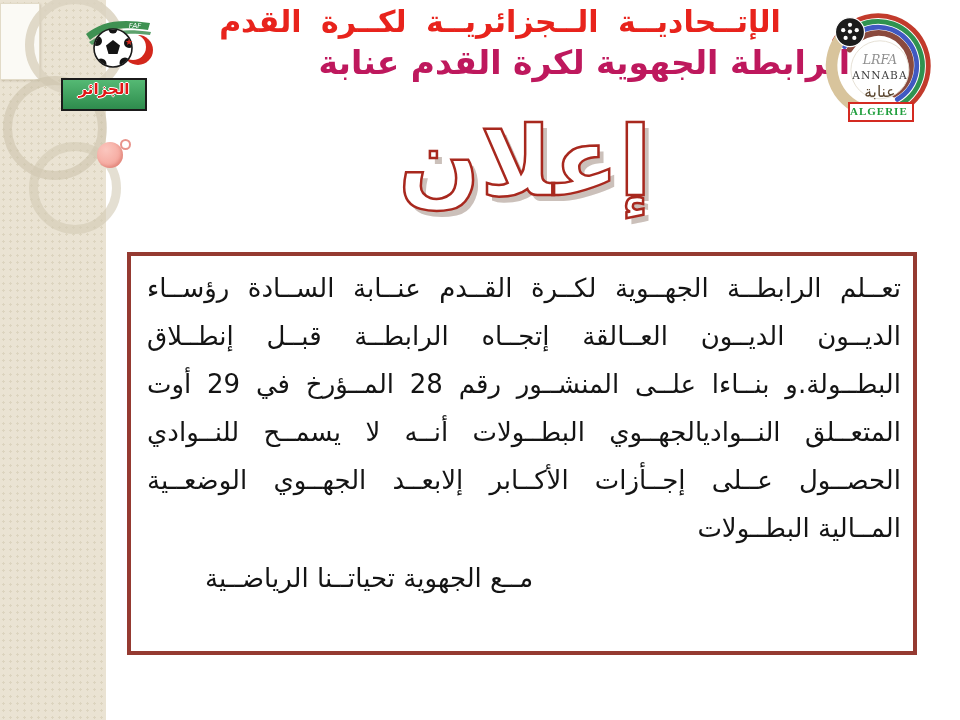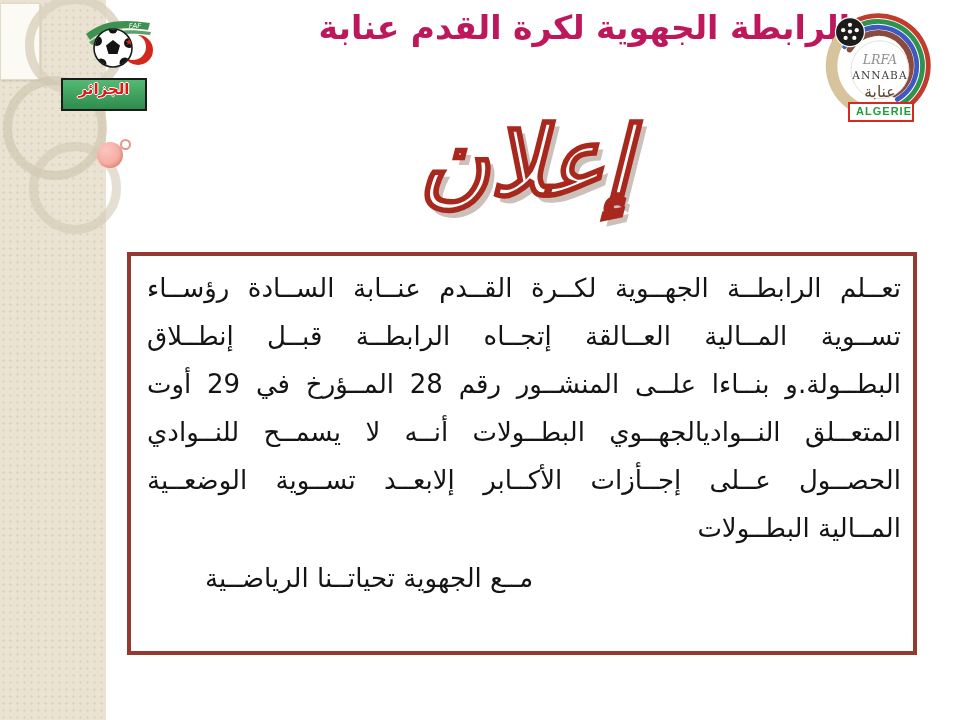--- a/index.html
+++ b/index.html
@@ -42,30 +42,29 @@
   }
   
   .header { position:absolute; left:150px; top:4px; width:700px; text-align:center; direction:rtl; }
   .header .fed    { font-size:30px; font-weight:bold; color:#e8231c; word-spacing:9px; letter-spacing:.5px; }
   .header .league { font-size:33px; font-weight:bold; color:#be185d; margin-top:4px;text-align:right; }
   
   .lrfa-logo { position:absolute; left:820px; top:6px; width:116px; height:116px; }
   .algerie-box {
     position:absolute; left:848px; top:102px; width:66px; height:20px; box-sizing:border-box;
     background:#fff; border:2px solid #d42a21; color:#1f9e3c; font-weight:bold; font-size:11px;
-    text-align:right; line-height:15px; letter-spacing:1px; font-family:Liberation Sans, sans-serif;
+    text-align:left; line-height:15px; letter-spacing:1px; font-family:Liberation Serif, serif;
   }
   
   .big-title {
     position:absolute; left:130px; top:110px; width:790px; text-align:center; direction:rtl;
     font-size:96px; line-height:1.1; font-weight:bold; color:#ffffff;
     -webkit-text-stroke:2.5px #a8281e;
     text-shadow:5px 6px 0 #cbc0ba;
     letter-spacing:2px;
-    font-style:italic;
   }
   
   .announce-box {
     position:absolute; left:127px; top:252px; width:790px; height:403px; box-sizing:border-box;
     border:4px solid #953a31; padding:8px 12px 0 16px; direction:rtl; color:#141414;
     background:#fff;
   }
   .ann-line {
     height:48px; line-height:48px; font-size:26px; overflow:hidden;
     text-align:justify; text-align-last:justify;
@@ -105,20 +104,21 @@
       <circle cx="73" cy="27" r="5"></circle>
       <circle cx="45" cy="48" r="5.5"></circle>
       <circle cx="69" cy="47" r="5.5"></circle>
       <circle cx="57" cy="13" r="4.5"></circle>
     </g>
     <text x="73" y="29" font-size="9" fill="#d3271c" text-anchor="middle">★</text>
   </svg>
   <div class="faf-banner">الجزائر</div>
 
   <div class="header">
+    <div class="fed">الإتــحاديــة الــجزائريــة لكــرة القدم</div>
     <div class="league">الرابطة الجهوية لكرة القدم عنابة</div>
   </div>
 
   <svg class="lrfa-logo" viewBox="0 0 120 120">
     <path d="M15,36 A52,52 0 1 1 86,107" fill="none" stroke="#c23b2c" stroke-width="5" stroke-linecap="round"></path>
     <path d="M20.2,39 A46,46 0 1 1 83,101.8" fill="none" stroke="#2f9350" stroke-width="5" stroke-linecap="round"></path>
     <path d="M25.4,42 A40,40 0 1 1 80,96.6" fill="none" stroke="#4059c2" stroke-width="5" stroke-linecap="round"></path>
     <path d="M30.6,45 A34,34 0 1 1 77,91.4" fill="none" stroke="#8a4a3e" stroke-width="6" stroke-linecap="round"></path>
     <path d="M23.2,31.1 A48,48 0 0 0 39.7,105.5" fill="none" stroke="#d8c49c" stroke-width="12"></path>
     <circle cx="62" cy="66" r="30" fill="#ffffff" stroke="#e5e0d5" stroke-width="1"></circle>
@@ -134,21 +134,21 @@
     <text x="62" y="60" font-size="13" font-style="italic" fill="#8f8f8f" text-anchor="middle" font-family="DejaVu Serif, serif">LRFA</text>
     <text x="62" y="75" font-size="11" fill="#3f3f3f" letter-spacing="1" text-anchor="middle" font-family="DejaVu Serif, serif">ANNABA</text>
     <text x="62" y="94" font-size="16" fill="#5a452e" text-anchor="middle" font-family="DejaVu Sans, sans-serif">عنابة</text>
   </svg>
   <div class="algerie-box">ALGERIE</div>
 
   <div class="big-title">إعلان</div>
 
   <div class="announce-box">
     <div class="ann-line">تعــلم الرابطــة الجهــوية لكــرة القــدم عنــابة الســادة رؤســاء</div>
-    <div class="ann-line">تســوية المــالية العــالقة إتجــاه الرابطــة قبــل إنطــلاق</div>
+    <div class="ann-line">الديــون الديــون العــالقة إتجــاه الرابطــة قبــل إنطــلاق</div>
     <div class="ann-line">البطــولة.و بنــاءا علــى المنشــور رقم 28 المــؤرخ في 29 أوت 2024</div>
     <div class="ann-line">المتعــلق النــواديالجهــوي البطــولات أنــه لا يسمــح للنــوادي</div>
-    <div class="ann-line">الحصــول عــلى إجــأزات الأكــابر إلابعــد تســوية الوضعــية</div>
+    <div class="ann-line">الحصــول عــلى إجــأزات الأكــابر إلابعــد الجهــوي الوضعــية</div>
     <div class="ann-line short">المــالية البطــولات</div>
     <div class="signature">مــع الجهوية تحياتــنا الرياضــية</div>
   </div>
 
 </div>
 
 </body></html>

